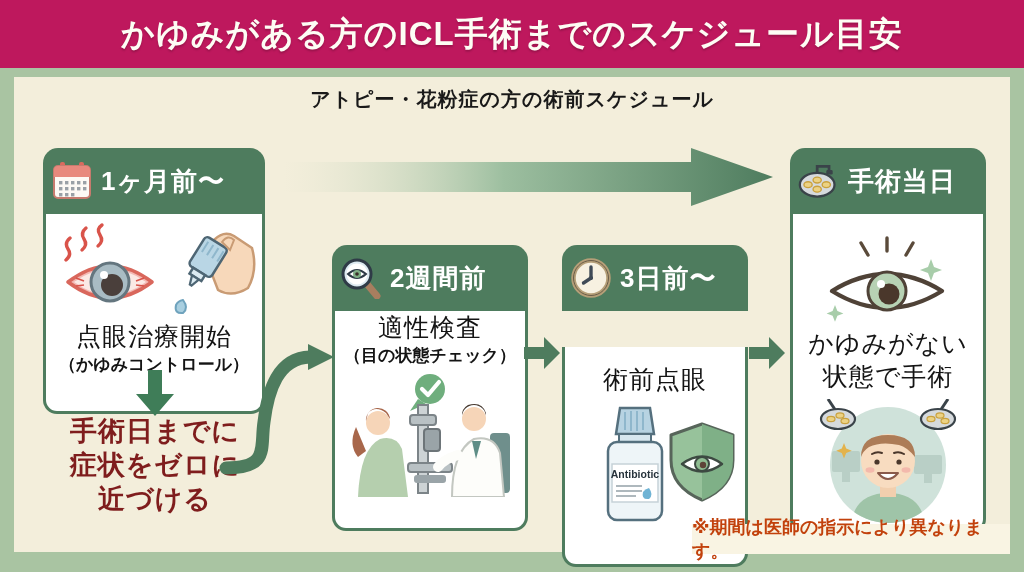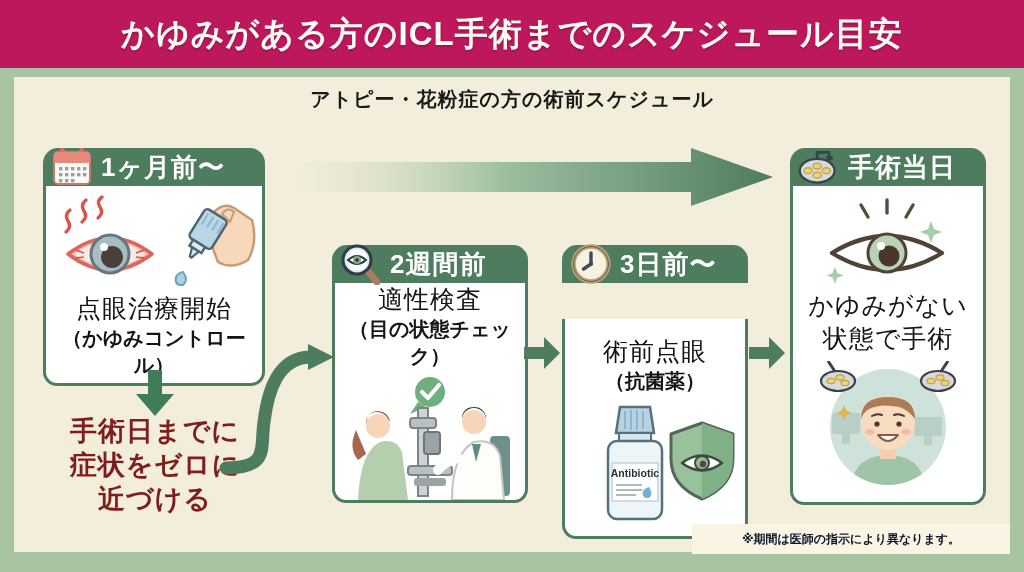--- a/index.html
+++ b/index.html
@@ -7,44 +7,44 @@
   #stage { position:relative; width:1024px; height:572px; background:#a9c4a2; overflow:hidden; }
   .titlebar { position:absolute; left:0; top:0; width:1024px; height:68px; background:#be185d;
               display:flex; align-items:center; justify-content:center; }
   .titlebar span { color:#fdfdf4; font-size:33px; font-weight:800; letter-spacing:1px;
                    text-shadow:0 2px 2px rgba(0,0,0,.18); }
   .content { position:absolute; left:14px; top:77px; width:996px; height:475px; background:#f3eedb; }
   .subtitle { position:absolute; left:0; top:86px; width:1024px; text-align:center;
               font-size:20px; font-weight:800; color:#191919; letter-spacing:1px; }
 
   .card { position:absolute; }
-  .card-header { height:38px; background:#4e7c5e; border-radius:15px 15px 0 0;
+  .card-header { height:66px; background:#4e7c5e; border-radius:15px 15px 0 0;
                  display:flex; align-items:center; padding:0 8px; gap:8px; }
   .card-header .hlabel { color:#fff; font-weight:800; font-size:26px; letter-spacing:1px; }
   .hicon { width:42px; height:42px; display:flex; align-items:center; justify-content:center; flex:0 0 auto; }
   .card-body { background:#fff; border:3px solid #4e7c5e; border-top:none;
                border-radius:0 0 14px 14px; text-align:center; }
   .main-line { font-size:25px; font-weight:400; color:#141414; letter-spacing:1px; }
-  .sub-line  { font-size:20px; font-weight:800; color:#141414; letter-spacing:0; }
+  .sub-line  { font-size:17px; font-weight:800; color:#141414; letter-spacing:0; }
 
   .c1 { left:43px;  top:148px; width:222px; }
   .c1 .card-body { height:200px; padding-top:6px; }
   .c2 { left:332px; top:245px; width:196px; }
   .c2 .card-body { height:220px; padding-top:0; }
   .c3 { left:562px; top:245px; width:186px; }
   .c3 .card-body { height:220px; padding-top:16px;margin-top:36px; }
   .c4 { left:790px; top:148px; width:196px; }
-  .c4 .card-body { height:319px; padding-top:9px; }
+  .c4 .card-body { height:319px; padding-top:19px; }
 
   .abs { position:absolute; }
   .goal-note { position:absolute; left:30px; top:414px; width:250px; text-align:center;
                font-size:27px; line-height:34px; font-weight:800; color:#7f1d1d; letter-spacing:1px; }
   .footnote { position:absolute; left:692px; top:524px; width:318px; height:30px; background:#f9f4e3;
               display:flex; align-items:center; justify-content:center;
-              font-size:12px; font-weight:700; color:#0f172a; }
+              font-size:18px; font-weight:700; color:#c2410c; }
   svg { display:block; }
   .ill { margin:0 auto; }
 </style>
 </head>
 <body>
 
 <div id="stage">
 
   <div class="titlebar">
     <span>かゆみがある方のICL手術までのスケジュール目安</span>
@@ -201,21 +201,20 @@
           <circle cx="20" cy="20" r="17.5" fill="none" stroke="#6b5d48" stroke-width="1"></circle>
           <path d="M20,20 V9" stroke="#3f4a56" stroke-width="3.4" stroke-linecap="round"></path>
           <path d="M20,20 L12.5,25" stroke="#3f4a56" stroke-width="3.4" stroke-linecap="round"></path>
           <circle cx="20" cy="20" r="2" fill="#3f4a56"></circle>
         </svg>
       </span>
       <span class="hlabel">3日前〜</span>
     </div>
     <div class="card-body">
       <div class="main-line">術前点眼</div>
-      <div class="sub-line">（抗菌薬）</div>
       <svg class="ill" width="170" height="122" viewBox="0 0 170 122" style="margin-top:8px;">
 
         <polygon points="50,4 80,4 84,30 46,30" fill="#b7d3e2" stroke="#55707e" stroke-width="2.5"></polygon>
         <g stroke="#8fb7cc" stroke-width="2">
             <path d="M55,8 v18 M61,7 v20 M67,7 v20 M73,8 v18"></path>
           </g>
         <rect x="49" y="30" width="32" height="8" fill="#d7e7ef" stroke="#55707e" stroke-width="2"></rect>
         <rect x="38" y="38" width="54" height="78" rx="9" fill="#eef5f8" stroke="#55707e" stroke-width="2.5"></rect>
         <rect x="42" y="60" width="46" height="38" fill="#ffffff" stroke="#c6d2d8" stroke-width="1.5"></rect>
         <text x="65" y="74" text-anchor="middle" font-size="10.5" font-weight="bold" fill="#27333c">Antibiotic</text>

